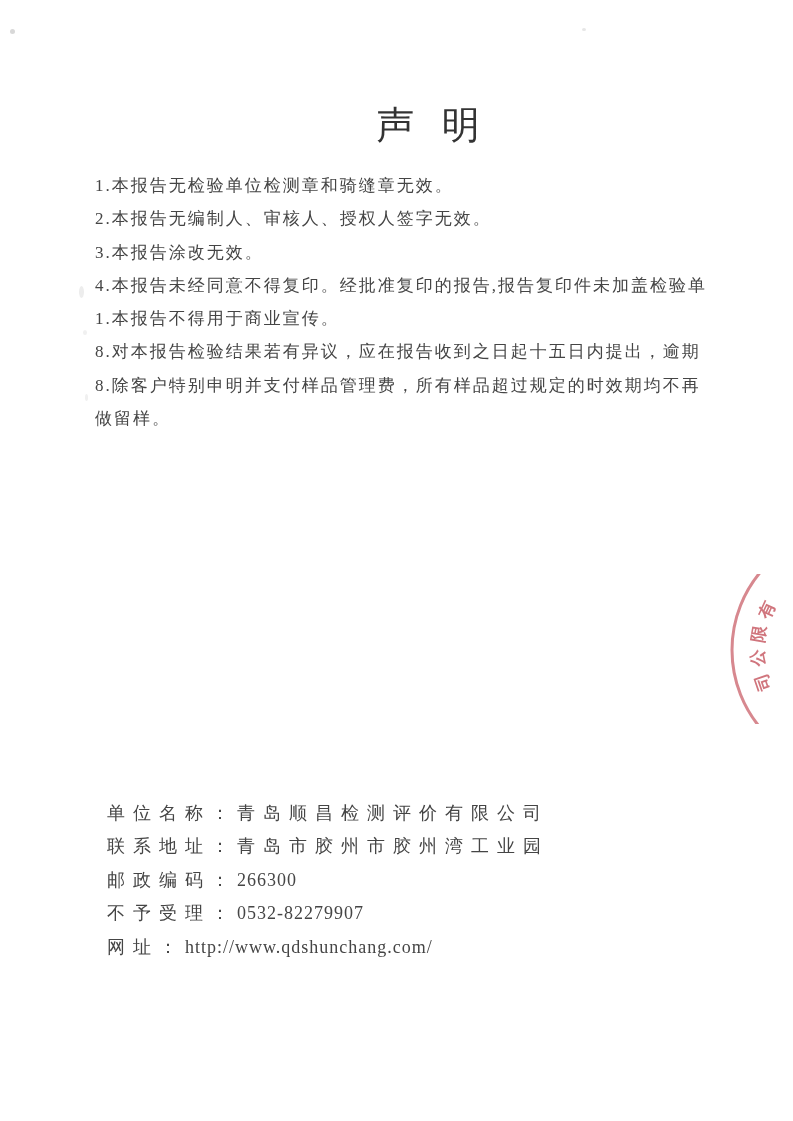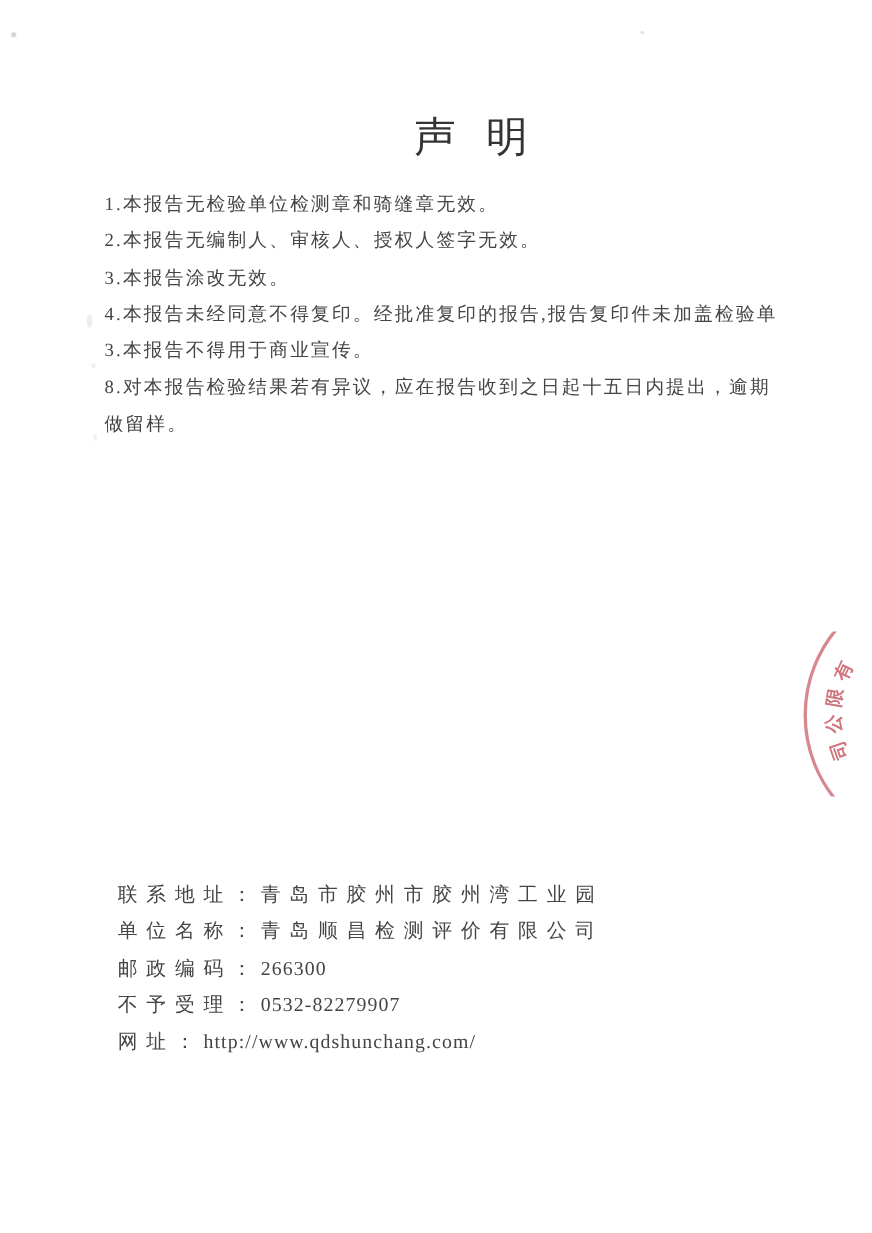--- a/index.html
+++ b/index.html
@@ -93,35 +93,36 @@
 
       <div class="notice-line">1.本报告无检验单位检测章和骑缝章无效。</div>
 
       <div class="notice-line">2.本报告无编制人、审核人、授权人签字无效。</div>
 
       <div class="notice-line">3.本报告涂改无效。</div>
 
       <div class="notice-line">4.本报告未经同意不得复印。经批准复印的报告,报告复印件未加盖检验单</div>
 
 
-      <div class="notice-line">3.本报告不得用于商业宣传。</div>
+      <div class="notice-line">1.本报告不得用于商业宣传。</div>
 
       <div class="notice-line">8.对本报告检验结果若有异议，应在报告收到之日起十五日内提出，逾期</div>
 
 
 
+      <div class="notice-line">8.除客户特别申明并支付样品管理费，所有样品超过规定的时效期均不再</div>
 
       <div class="notice-line">做留样。</div>
     </div>
 
   <div class="contact">
 
+      <div class="contact-row"><span class="c-label">单位名称：</span><span class="c-value">青岛顺昌检测评价有限公司</span></div>
+
       <div class="contact-row"><span class="c-label">联系地址：</span><span class="c-value">青岛市胶州市胶州湾工业园</span></div>
-
-      <div class="contact-row"><span class="c-label">单位名称：</span><span class="c-value">青岛顺昌检测评价有限公司</span></div>
 
       <div class="contact-row"><span class="c-label">邮政编码：</span><span class="c-value ascii">266300</span></div>
 
       <div class="contact-row"><span class="c-label">不予受理：</span><span class="c-value ascii">0532-82279907</span></div>
 
       <div class="contact-row"><span class="c-label">网址：</span><span class="c-value ascii">http://www.qdshunchang.com/</span></div>
     </div>
 
   <svg class="stamp" viewBox="0 0 72 150" xmlns="http://www.w3.org/2000/svg" aria-hidden="true">
     <circle cx="132" cy="76" r="121" fill="none" stroke="currentColor" stroke-width="3" opacity="0.78"></circle>

